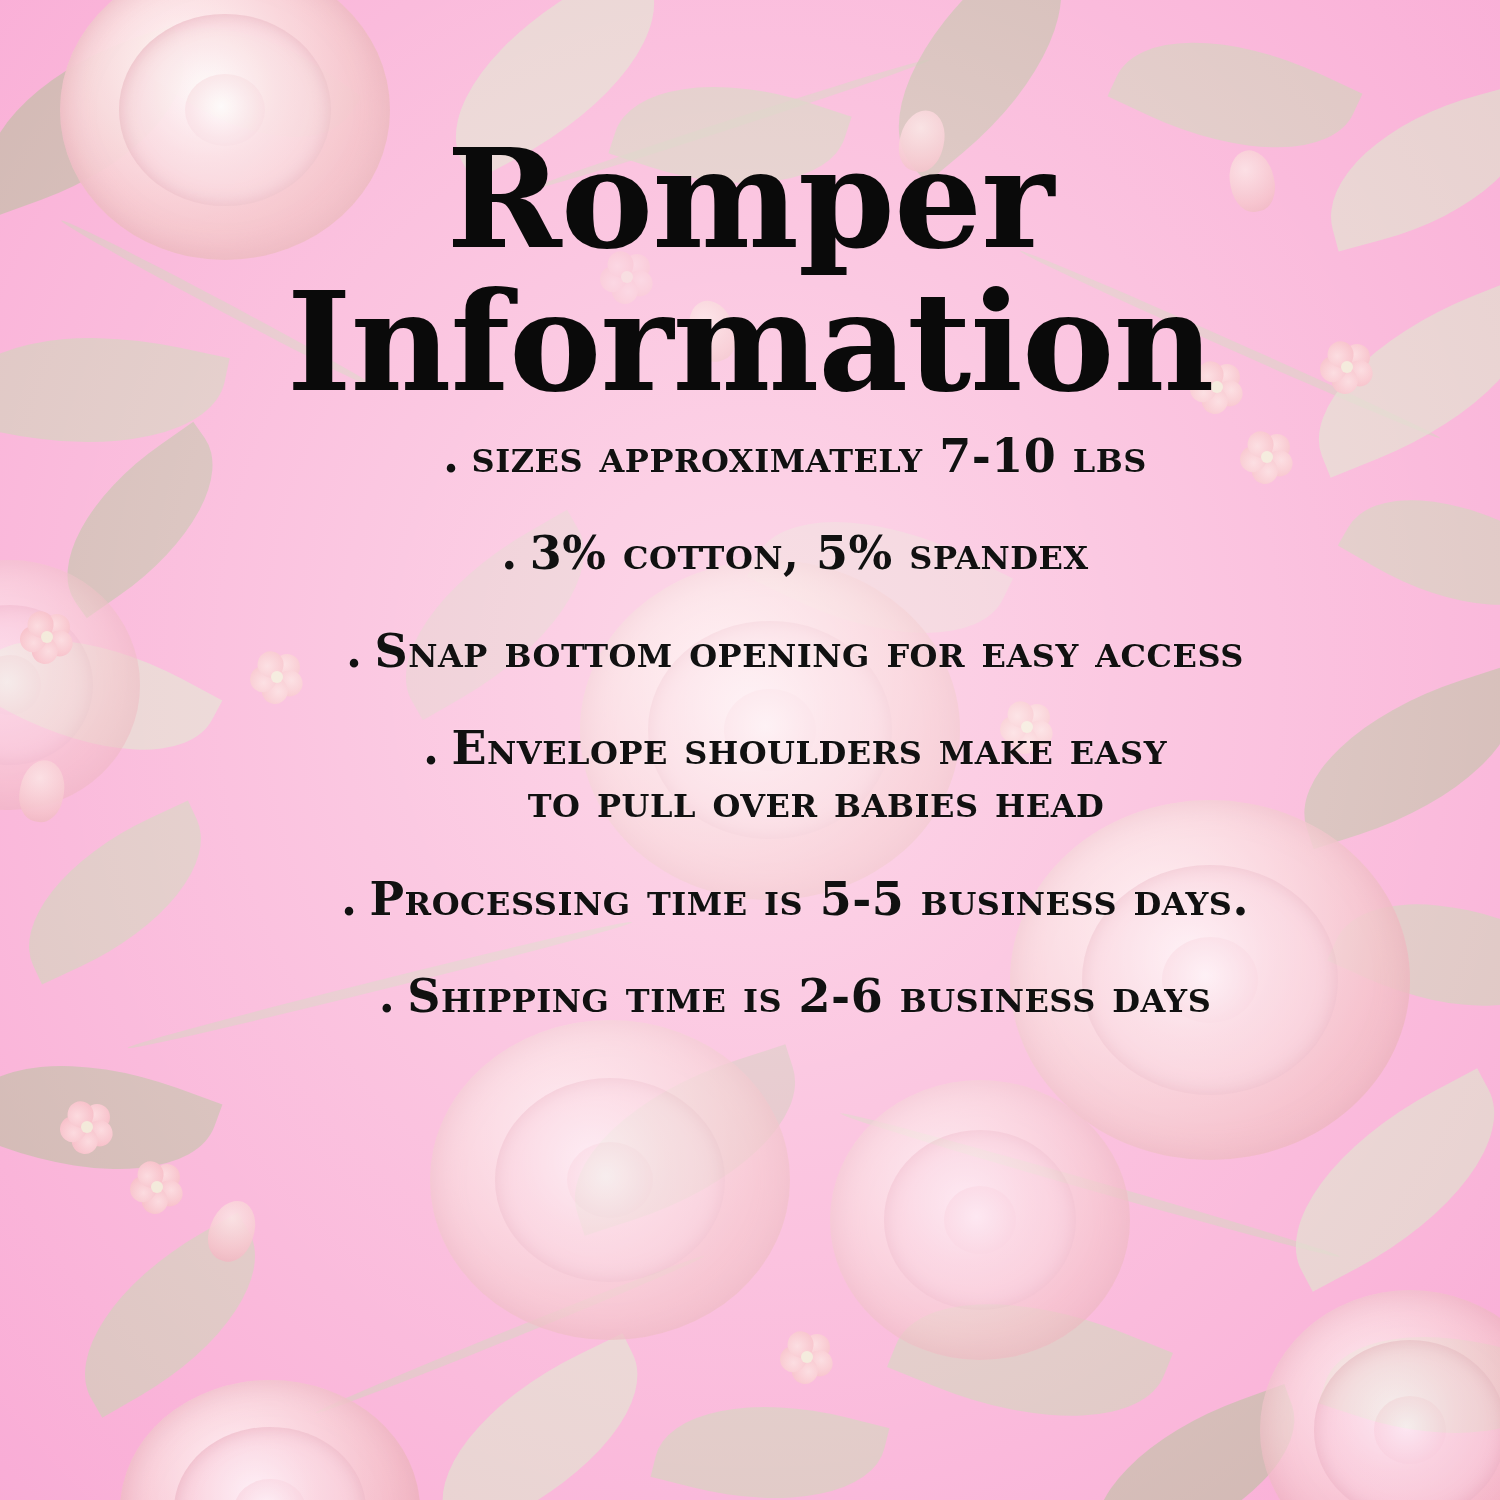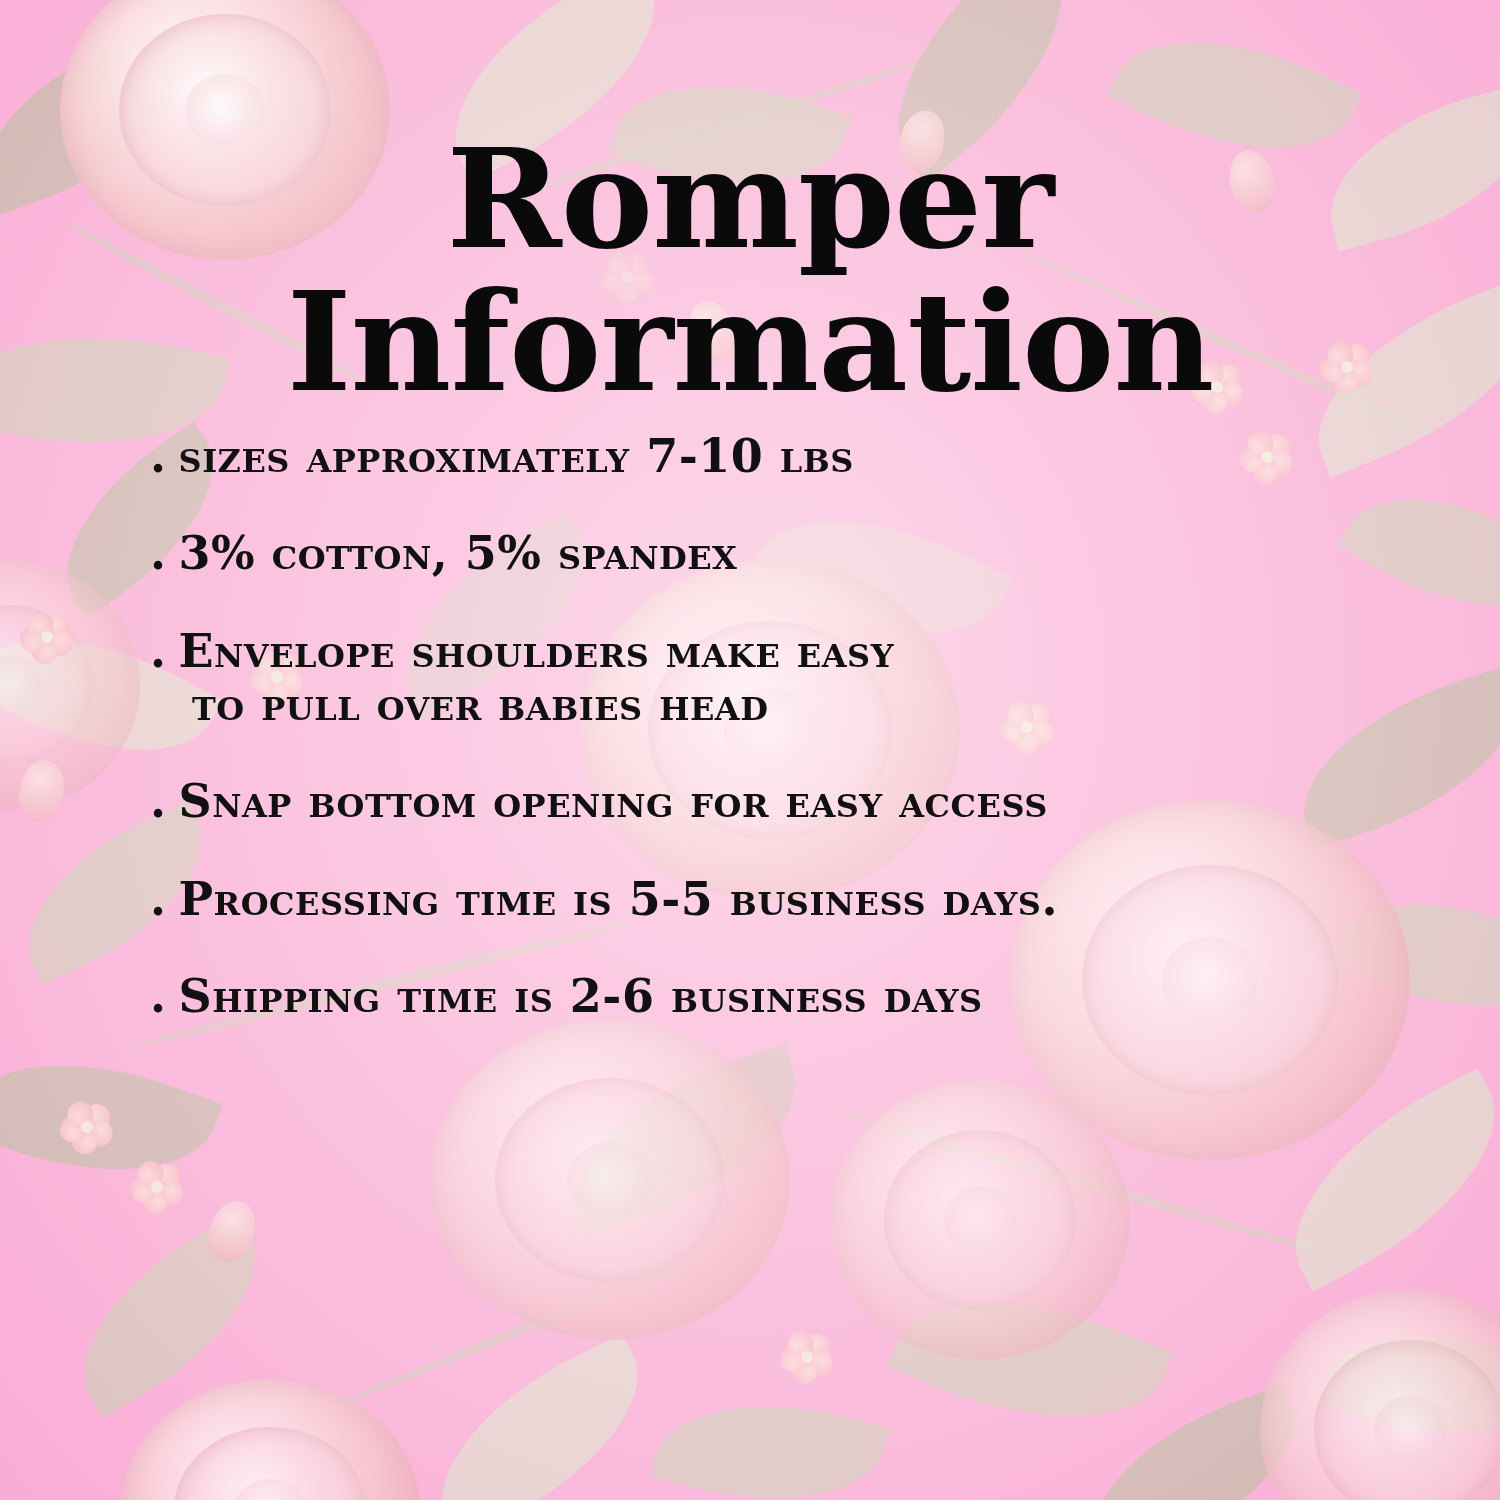--- a/index.html
+++ b/index.html
@@ -136,20 +136,21 @@
     letter-spacing: -1px;
     color: #0a0a0a;
     transform: scaleX(1.02);
   }
 
   .bullets {
     position: absolute;
     top: 430px;
     left: 150px;
     width: 1290px;
+    text-align: center;
   }
 
   .bullet {
     display: block;
     color: #111;
     font-family: "DejaVu Serif", serif;
     font-weight: bold;
     font-size: 46px;
     line-height: 1.16;
     font-variant: small-caps;
@@ -318,26 +319,26 @@
       <div class="bullet">
         <span class="dot">.</span><span>sizes approximately 7-10 lbs</span>
       </div>
 
       <div class="bullet">
         <span class="dot">.</span><span>3% cotton, 5% spandex</span>
       </div>
 
 
       <div class="bullet">
+        <span class="dot">.</span><span>Snap bottom opening for easy access</span>
+      </div>
+
+      <div class="bullet">
         <span class="dot">.</span><span>Envelope shoulders make easy</span>
         <span class="line2">to pull over babies head</span>
-      </div>
-
-      <div class="bullet">
-        <span class="dot">.</span><span>Snap bottom opening for easy access</span>
       </div>
 
       <div class="bullet">
         <span class="dot">.</span><span>Processing time is 5-5 business days.</span>
       </div>
 
       <div class="bullet">
         <span class="dot">.</span><span>Shipping time is 2-6 business days</span>
       </div>
 

